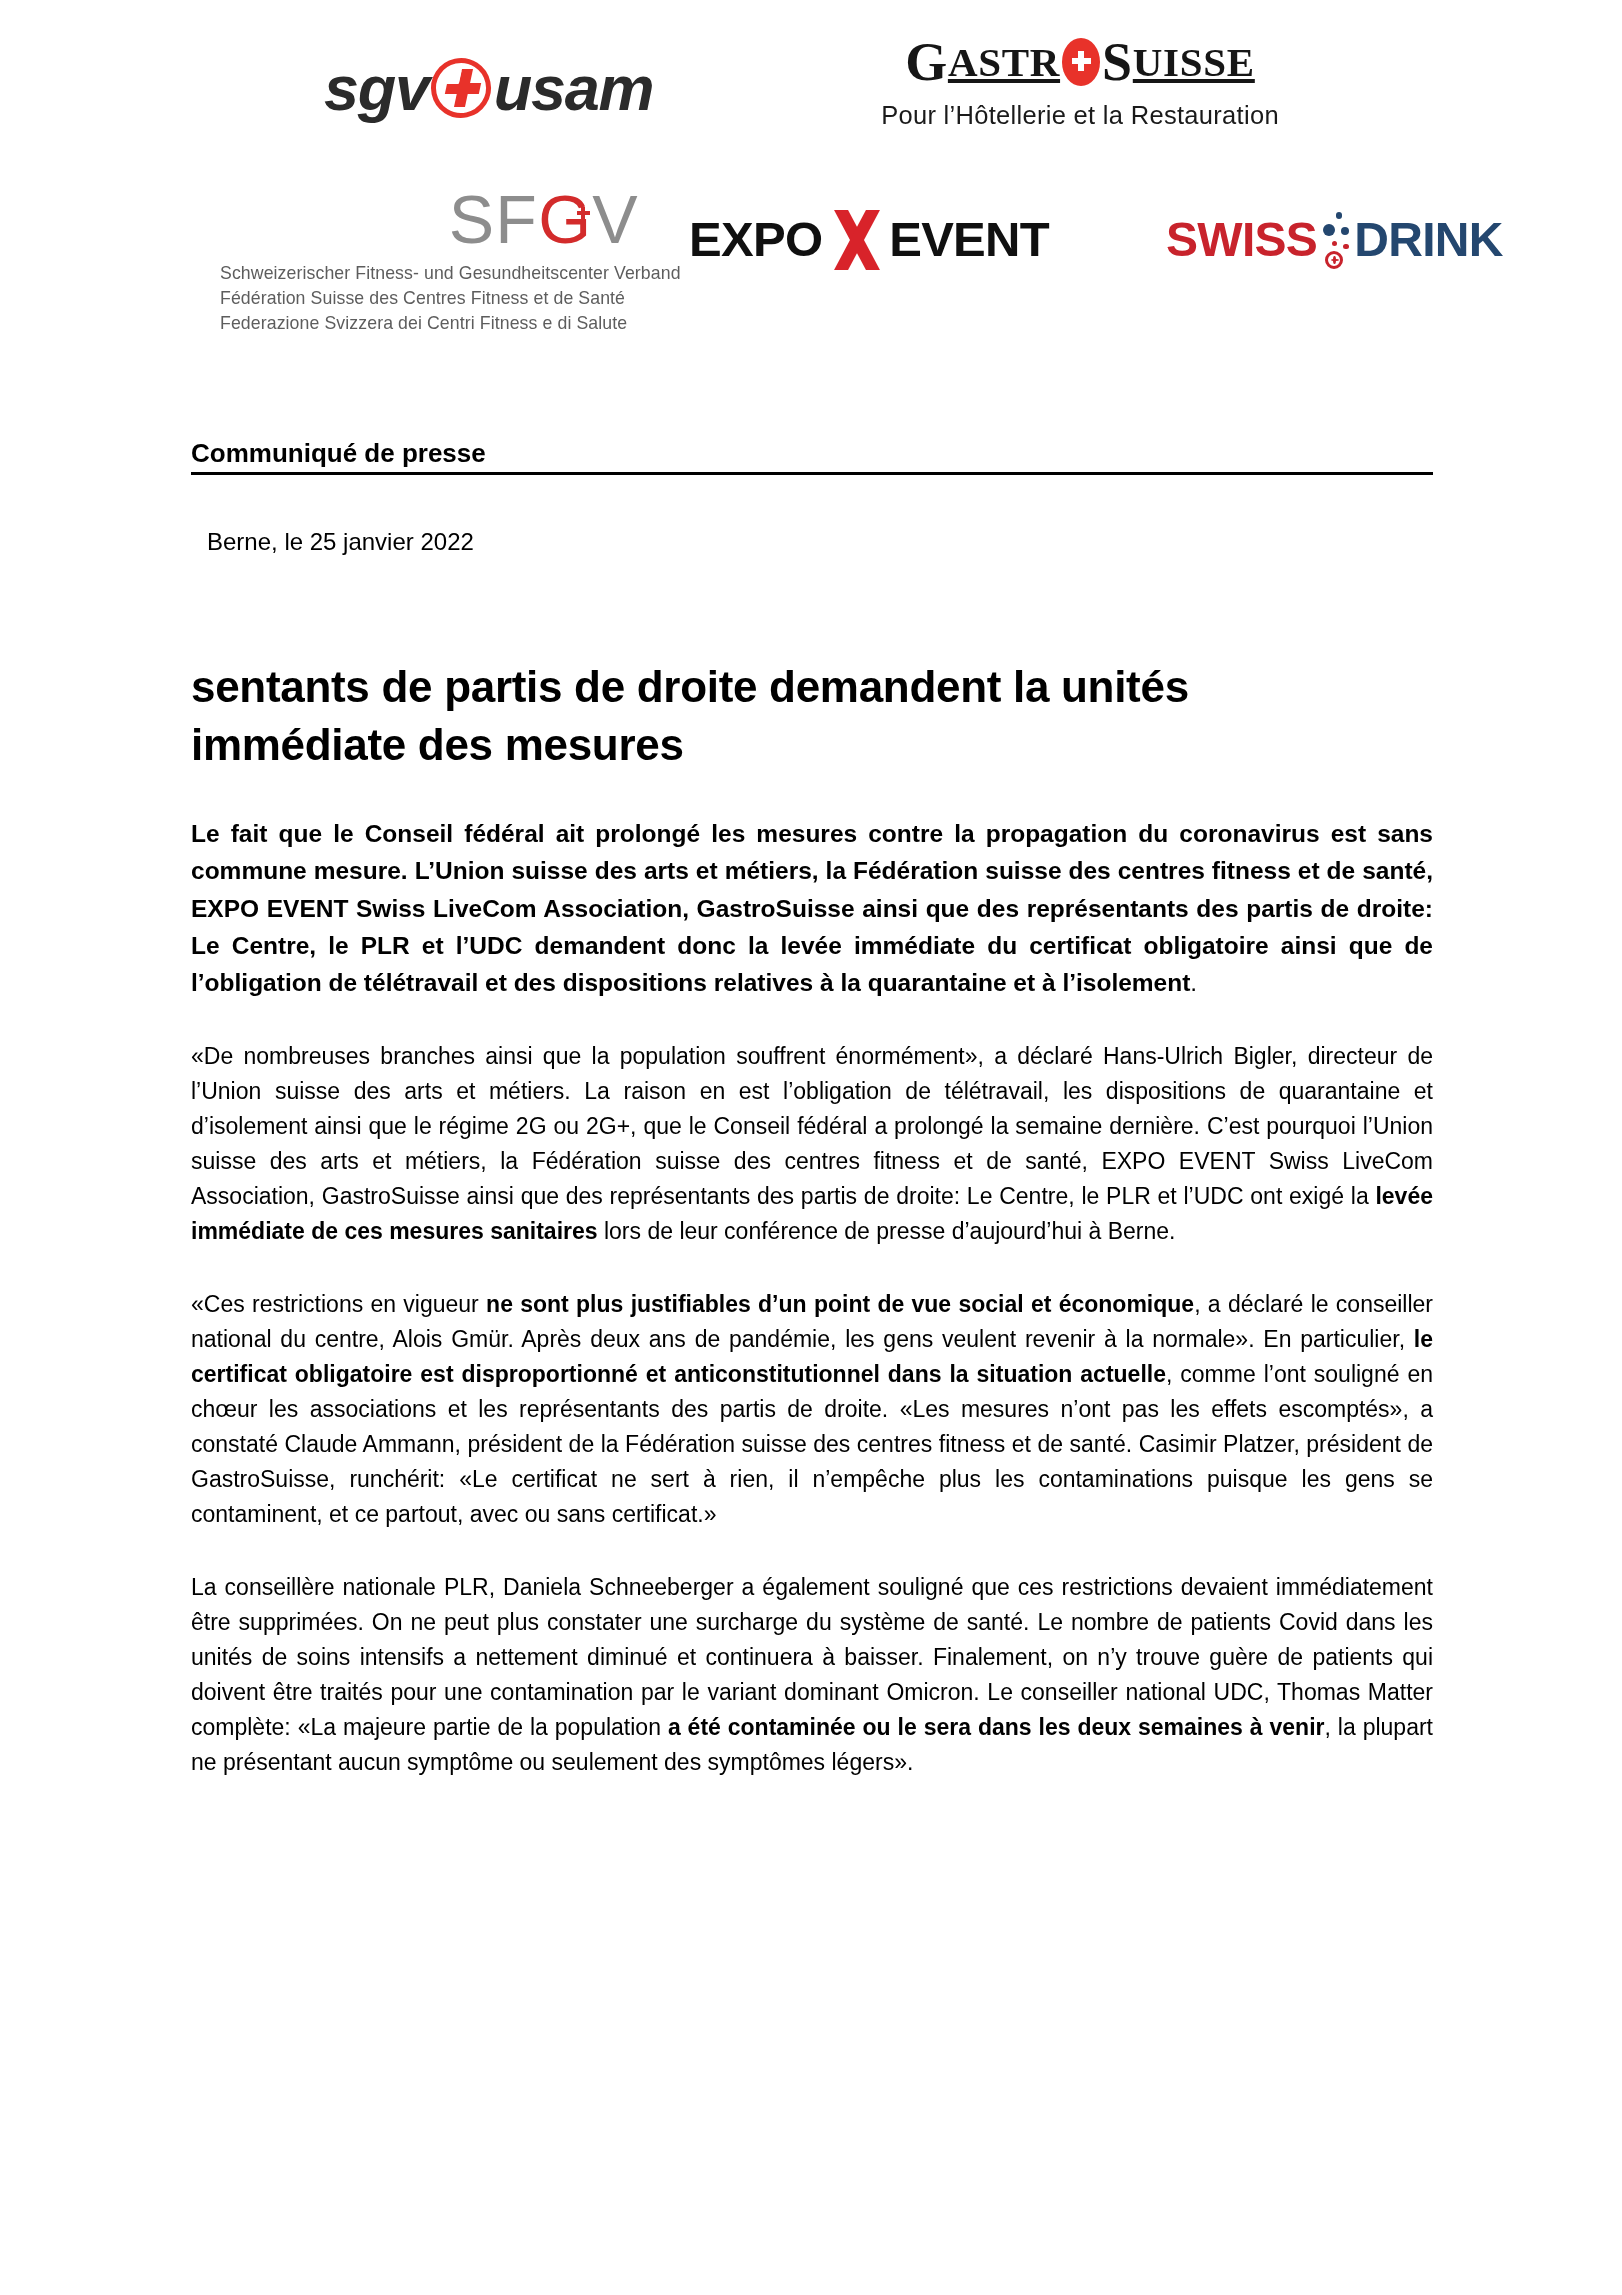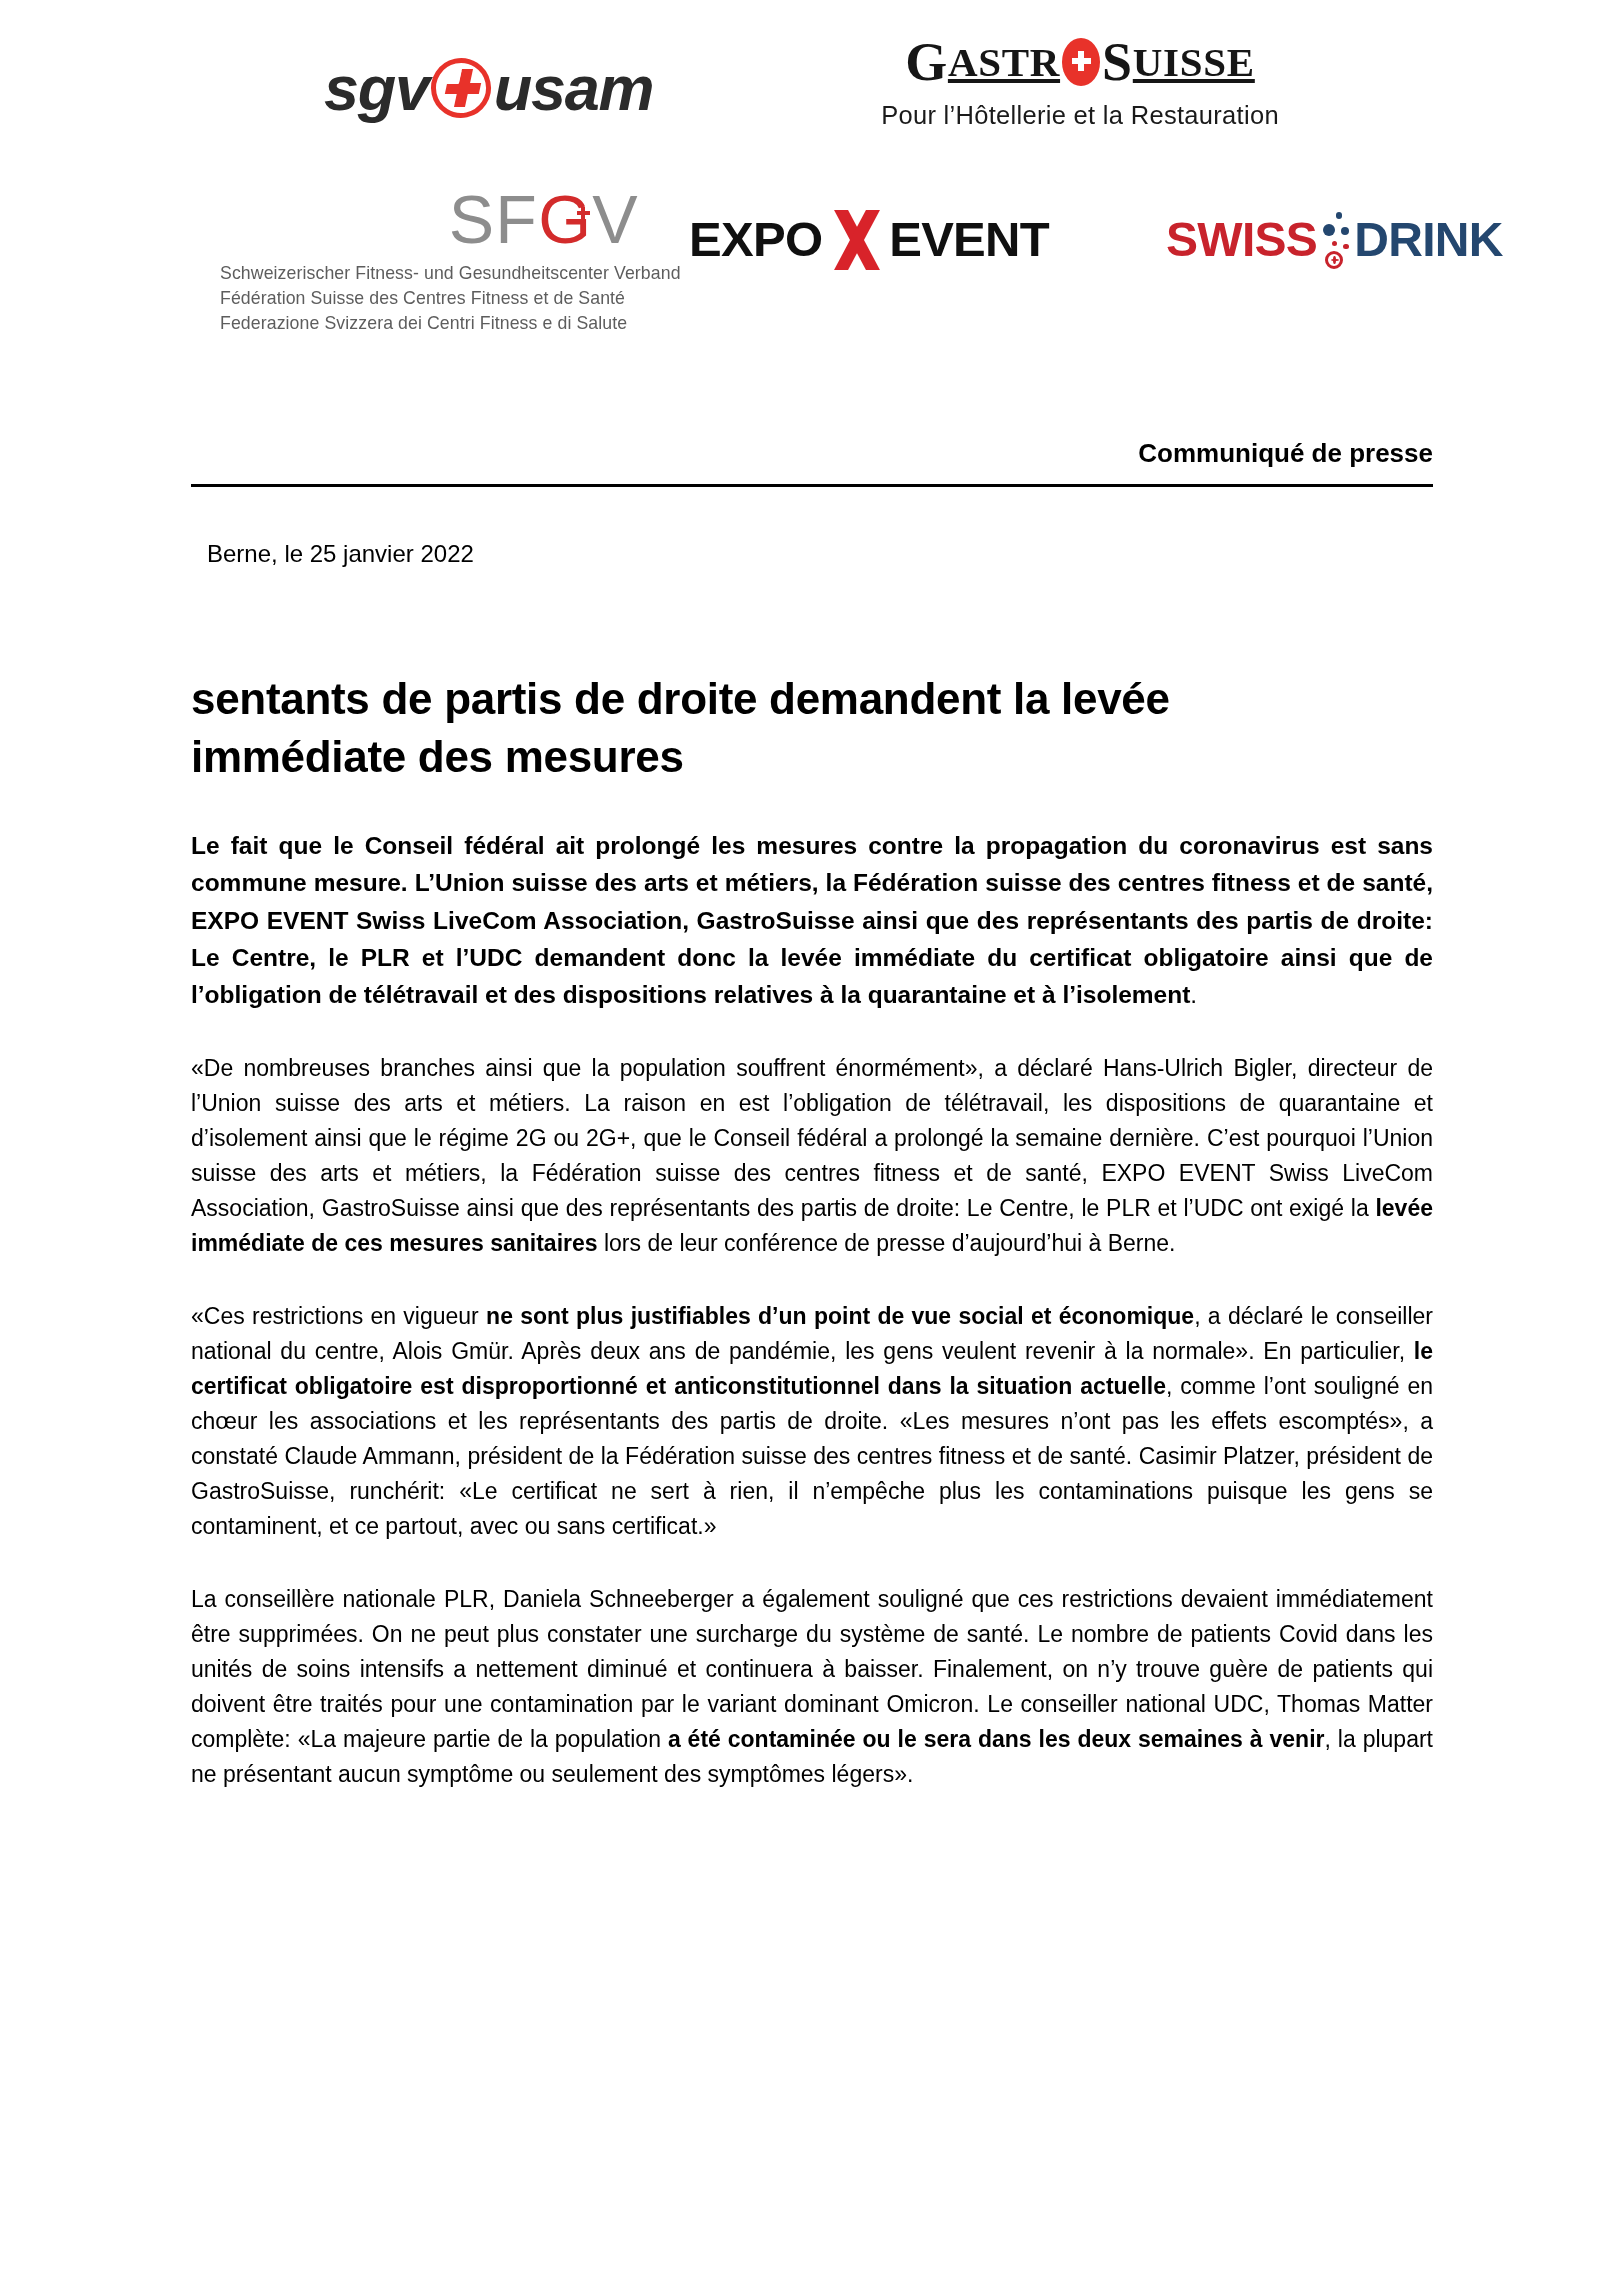--- a/index.html
+++ b/index.html
@@ -305,22 +305,21 @@
     top: 438px;
     width: 1242px;
   }
 
   .kicker {
     font-family: "Liberation Sans", sans-serif;
     font-weight: bold;
     font-size: 26px;
     line-height: 1.2;
     color: #000000;
-    margin: 0 0 15px 0;
-    text-align: right;
+    margin: 0 0 3px 0;
   }
   .rule {
     width: 100%;
     height: 2.6px;
     background: #000000;
     margin: 0 0 51px 0;
   }
   .dateline {
     font-family: "Liberation Sans", sans-serif;
     font-size: 24px;
@@ -437,21 +436,21 @@
     </div>
   </div>
 
   <div class="doc">
 
     <div class="kicker">Communiqué de presse</div>
     <div class="rule"></div>
 
     <div class="dateline">Berne, le 25 janvier 2022</div>
 
-    <h1 class="headline"><br><span>sentants de partis de droite demandent la levée</span><br><span>immédiate des mesures</span></h1>
+    <h1 class="headline"><br><span>sentants de partis de droite demandent la unités</span><br><span>immédiate des mesures</span></h1>
 
     <p class="lead"><span>Le fait que le Conseil fédéral ait prolongé les mesures contre la propagation du coronavirus est sans commune mesure. L’Union suisse des arts et métiers, la Fédération suisse des centres fitness et de santé, EXPO EVENT Swiss LiveCom Association, GastroSuisse ainsi que des représentants des partis de droite: Le Centre, le PLR et l’UDC demandent donc la levée immédiate du certificat obligatoire ainsi que de l’obligation de télétravail et des dispositions relatives à la quarantaine et à l’isolement</span><span class="tail">.</span></p>
 
     <p class="body-par"><span>«De nombreuses branches ainsi que la population souffrent énormément», a déclaré Hans-Ulrich Bigler, directeur de l’Union suisse des arts et métiers. La raison en est l’obligation de télétravail, les dispositions de quarantaine et d’isolement ainsi que le régime 2G ou 2G+, que le Conseil fédéral a prolongé la semaine dernière. C’est pourquoi l’Union suisse des arts et métiers, la Fédération suisse des centres fitness et de santé, EXPO EVENT Swiss LiveCom Association, GastroSuisse ainsi que des représentants des partis de droite: Le Centre, le PLR et l’UDC ont exigé la </span><b>levée immédiate de ces mesures sanitaires</b><span> lors de leur conférence de presse d’aujourd’hui à Berne.</span></p>
 
     <p class="body-par"><span>«Ces restrictions en vigueur </span><b>ne sont plus justifiables d’un point de vue social et économique</b><span>, a déclaré le conseiller national du centre, Alois Gmür. Après deux ans de pandémie, les gens veulent revenir à la normale». En particulier, </span><b>le certificat obligatoire est disproportionné et anticonstitutionnel dans la situation actuelle</b><span>, comme l’ont souligné en chœur les associations et les représentants des partis de droite. «Les mesures n’ont pas les effets escomptés», a constaté Claude Ammann, président de la Fédération suisse des centres fitness et de santé. Casimir Platzer, président de GastroSuisse, runchérit: «Le certificat ne sert à rien, il n’empêche plus les contaminations puisque les gens se contaminent, et ce partout, avec ou sans certificat.»</span></p>
 
     <p class="body-par"><span>La conseillère nationale PLR, Daniela Schneeberger a également souligné que ces restrictions devaient immédiatement être supprimées. On ne peut plus constater une surcharge du système de santé. Le nombre de patients Covid dans les unités de soins intensifs a nettement diminué et continuera à baisser. Finalement, on n’y trouve guère de patients qui doivent être traités pour une contamination par le variant dominant Omicron. Le conseiller national UDC, Thomas Matter complète: «La majeure partie de la population </span><b>a été contaminée ou le sera dans les deux semaines à venir</b><span>, la plupart ne présentant aucun symptôme ou seulement des symptômes légers».</span></p>
 
   </div>

